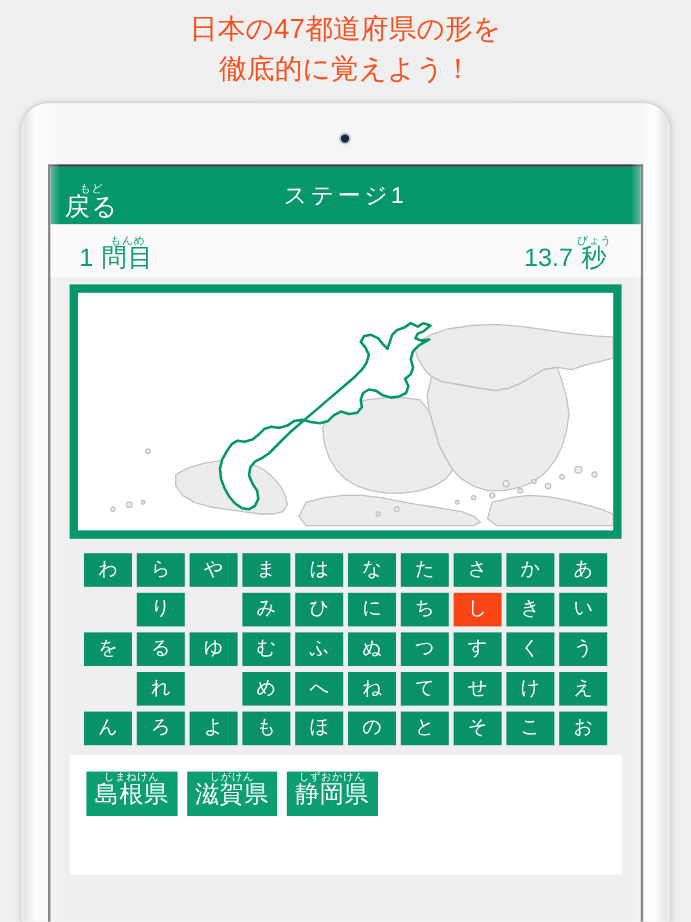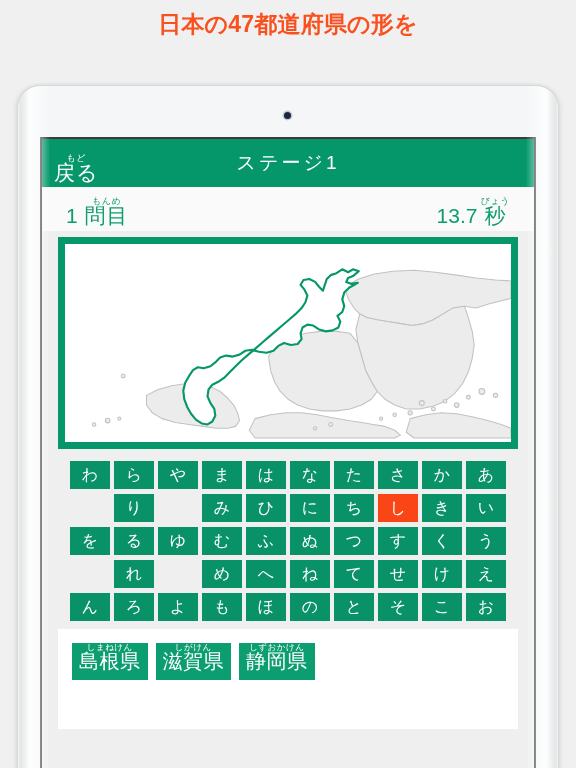--- a/index.html
+++ b/index.html
@@ -18,21 +18,21 @@
 
   
   .promo {
     position: absolute;
     top: 8px;
     left: 0;
     width: 576px;
     text-align: center;
     color: #f9501e;
     font-size: 23px;
-    font-weight: bold;
+    font-weight: normal;
     line-height: 1.42;
     letter-spacing: 0.2px;
   }
 
   
   .device {
     position: absolute;
     left: 18px;
     top: 86px;
     width: 540px;
@@ -195,20 +195,21 @@
     white-space: nowrap;
   }
   .chip ruby { font-size: 20px; letter-spacing: 0.5px; }
   .chip rt { font-size: 8.5px; }
 </style>
 </head>
 <body>
 
 <div class="promo">
   <div>日本の47都道府県の形を</div>
+  <div>徹底的に覚えよう！</div>
 </div>
 
 <div class="device">
   <div class="bezel-sheen"></div>
   <div class="camera"></div>
 
   <div class="screen">
 
     <div class="appbar">
       <div class="back-btn">

